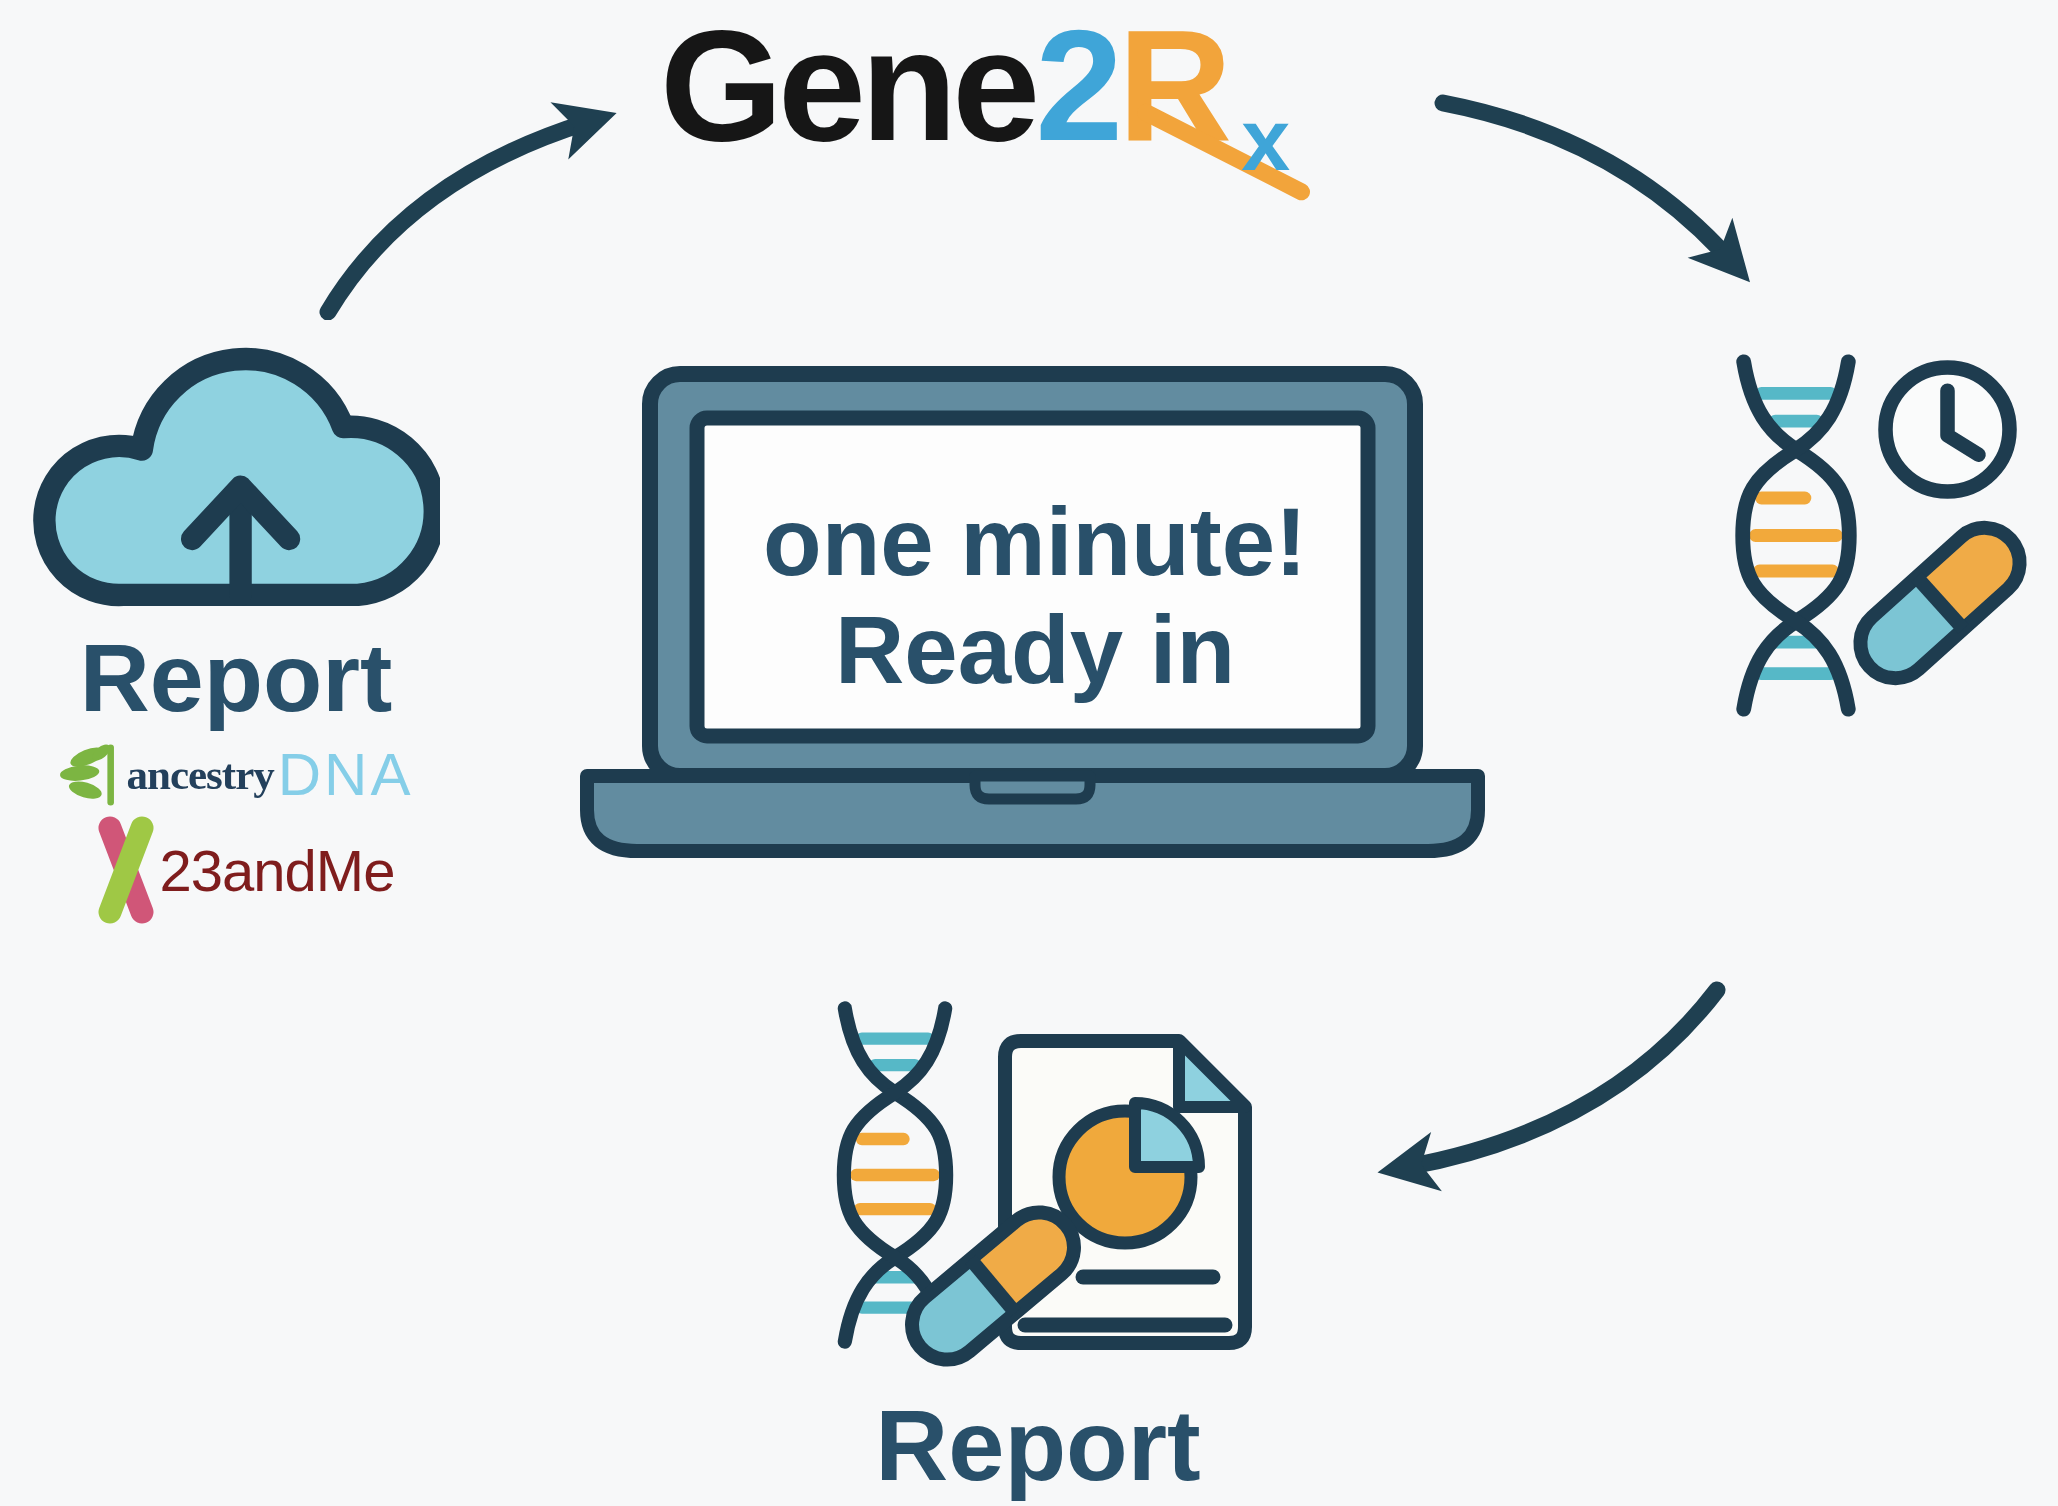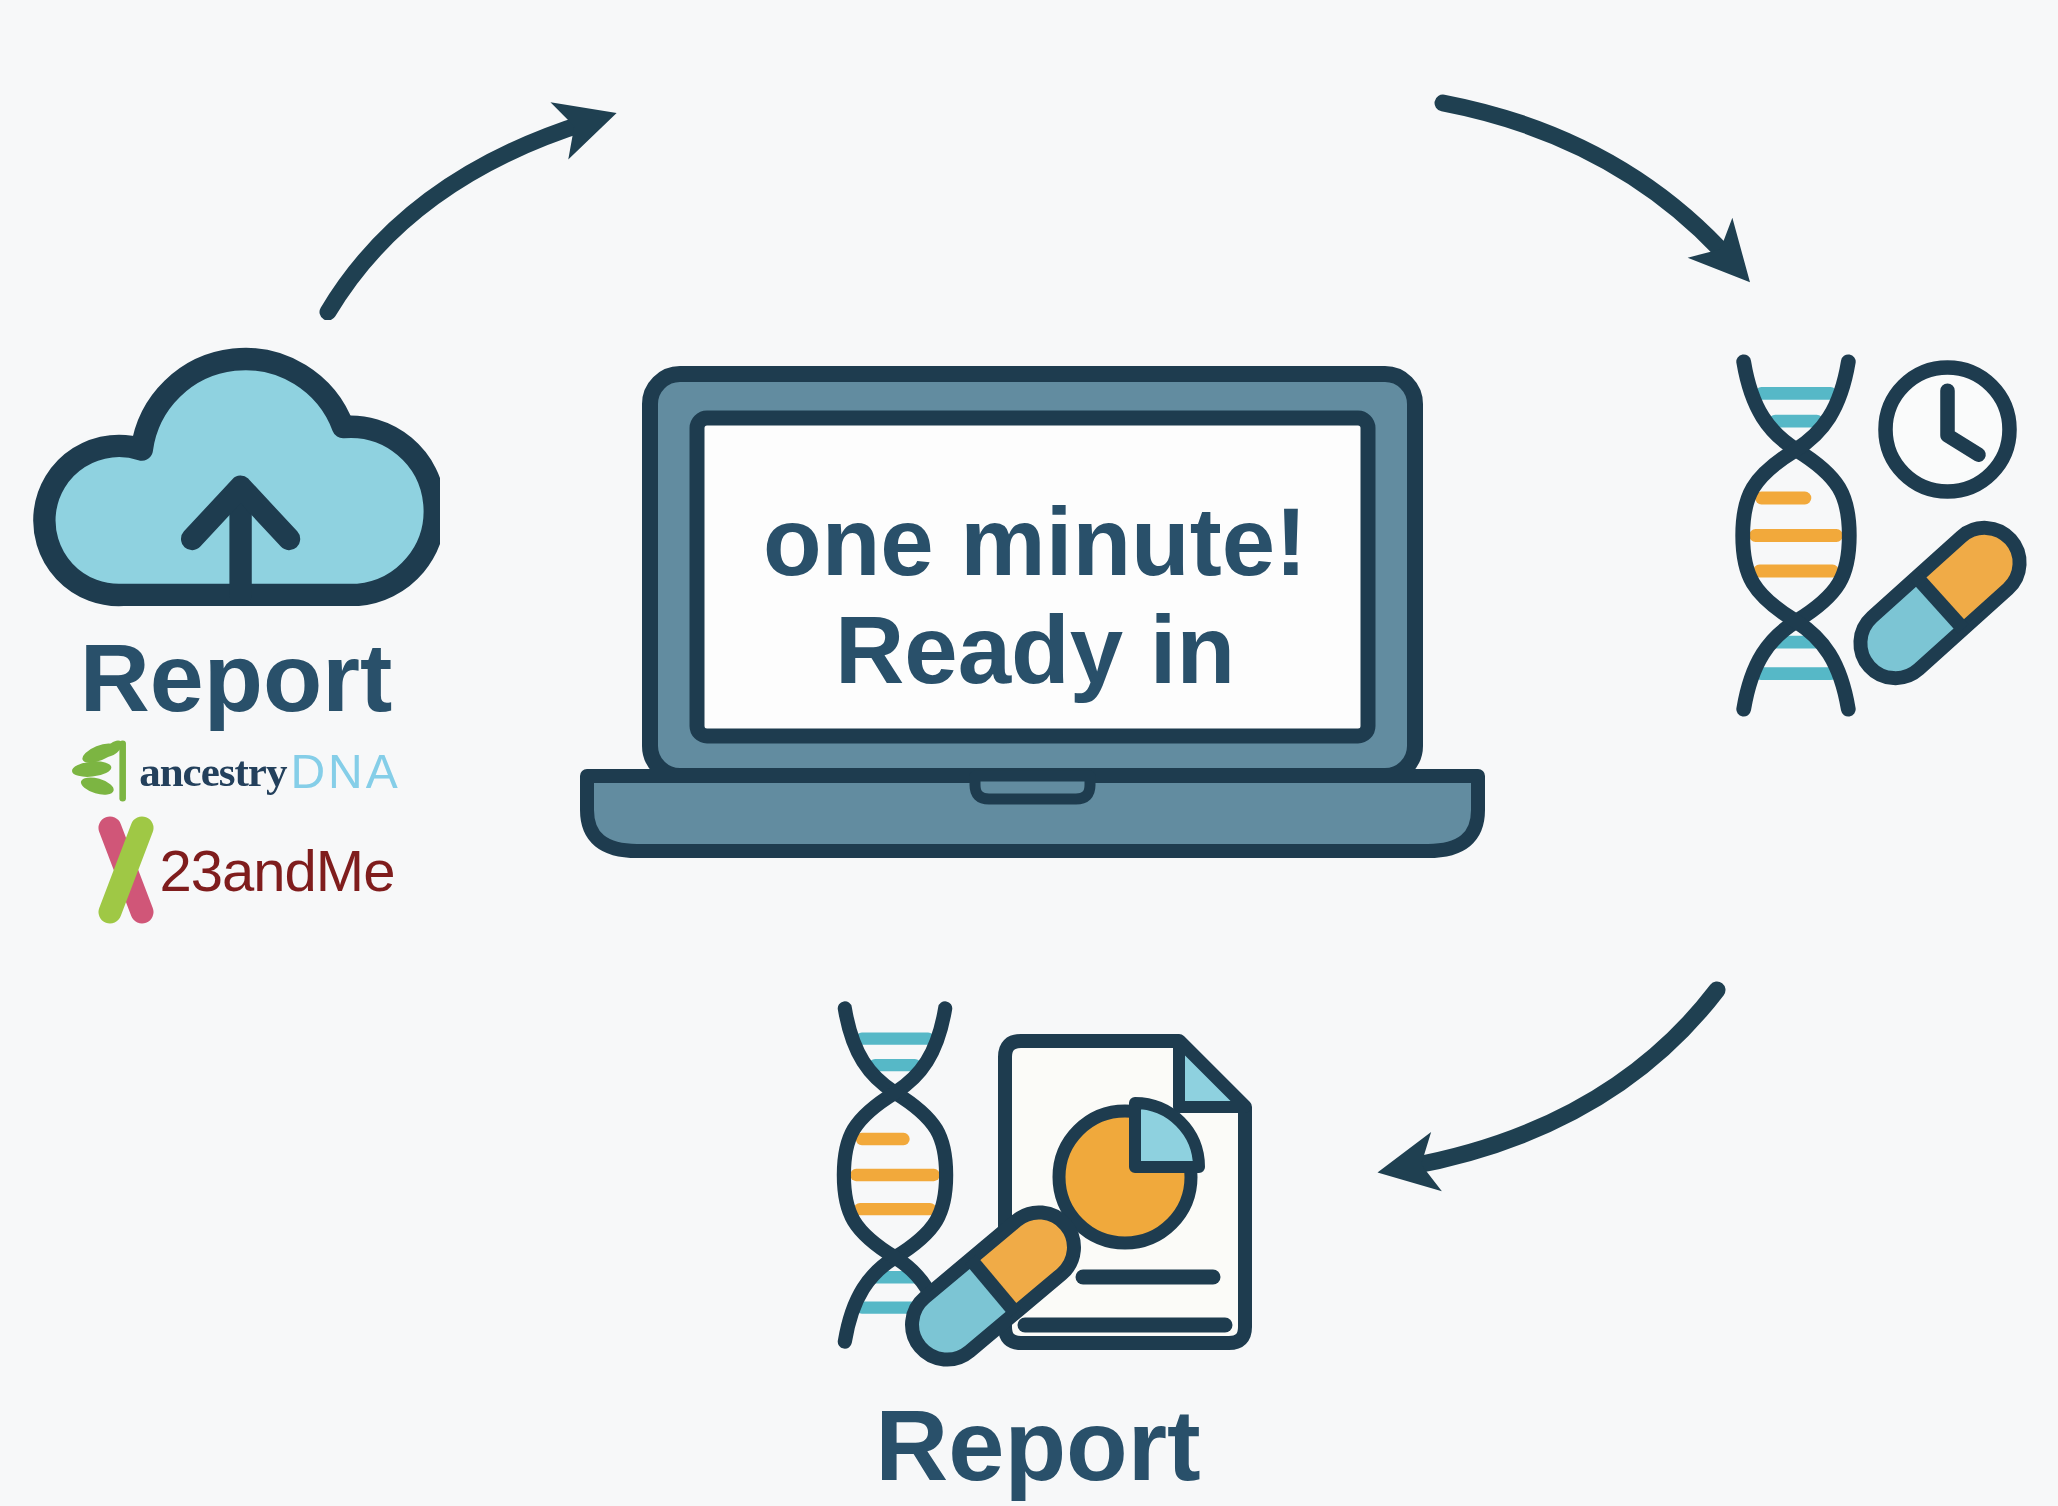--- a/index.html
+++ b/index.html
@@ -25,41 +25,45 @@
   .step-label{font-weight:700;color:#29506a;text-align:center;}
   .lbl-upload{left:46px;top:622px;width:380px;font-size:97px;}
   .lbl-analyze{left:1670px;top:732px;width:380px;font-size:103px;}
   .lbl-report{left:848px;top:1388px;width:380px;font-size:101px;}
 
   
   .src-row{position:absolute;display:flex;align-items:center;justify-content:center;}
   .row-ancestry{left:0px;top:740px;width:470px;gap:4px;}
   .ancestry-name{font-family:"Liberation Serif",serif;font-weight:700;font-size:43px;
                  color:#23405c;letter-spacing:-1px;}
-  .ancestry-dna{font-size:48px;color:#85cee8;letter-spacing:3px;font-weight:400;}
+  .ancestry-dna{font-size:60px;color:#85cee8;letter-spacing:3px;font-weight:400;}
   .row-23{left:80px;top:816px;width:330px;gap:4px;}
   .me23-text{font-weight:400;font-size:58px;color:#7f1d1d;letter-spacing:-1px;text-align:right;}
   .lbl-wgs{left:85px;top:912px;width:320px;font-size:74px;letter-spacing:2px;}
 
   
   .screen-text{left:660px;top:438px;width:750px;height:315px;
     display:flex;flex-direction:column;align-items:center;justify-content:center;
     font-weight:700;font-size:96px;line-height:1.12;color:#29506a;text-align:center;}
 
   
   .pill-analyze{left:1835px;top:553px;width:210px;height:100px;transform:rotate(-42deg);}
   .pill-report{left:888px;top:1236px;width:210px;height:100px;transform:rotate(-40deg);}
 
   svg{display:block;}
 </style>
 </head>
 <body>
 
 <div class="canvas">
 
+  <div class="logo">
+    <span class="lg-gene">Gene</span><span class="lg-2">2</span><span class="lg-r">R</span><span class="lg-x">x</span>
+    <span class="lg-leg"></span>
+  </div>
 
   <svg class="abs" style="left:300px;top:70px;" width="330" height="250" viewBox="0 0 330 250">
     <defs>
       <marker id="ah1" viewBox="0 0 12 10" refX="6" refY="5" markerWidth="72" markerHeight="62" markerUnits="userSpaceOnUse" orient="auto">
         <path d="M1 0 L11 5 L1 10 L3.6 5 Z" fill="#1f4051"></path>
       </marker>
     </defs>
     <path d="M 28 242 Q 108 108 288 52" fill="none" stroke="#1f4051" stroke-width="17" stroke-linecap="round" marker-end="url(#ah1)"></path>
   </svg>
 

